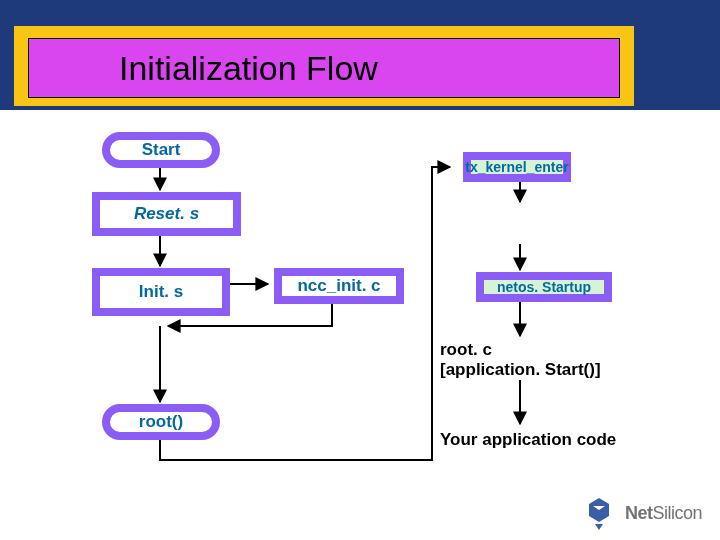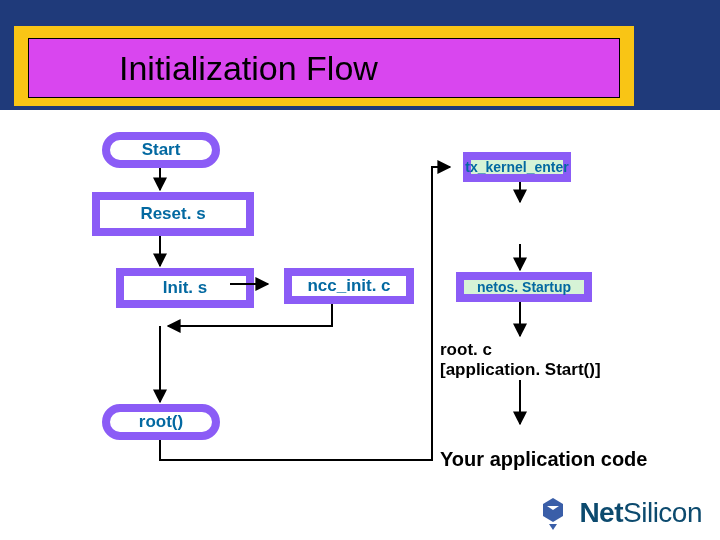--- a/index.html
+++ b/index.html
@@ -85,72 +85,72 @@
   .logo {
     position: absolute;
     right: 18px;
     bottom: 10px;
     display: flex;
     align-items: center;
     gap: 6px;
     font-family: Arial, sans-serif;
   }
   .logo-text {
-    font-size: 28px;
+    font-size: 18px;
     font-weight: bold;
-    color: #0c4a6e;
+    color: #737373;
     letter-spacing: -0.5px;
   }
   .logo-text .thin { font-weight: normal; }
   .logo-mark svg { display:block; }
 </style>
 </head>
 <body>
 
 <div class="slide">
 
   <div class="header-blue"></div>
   <div class="header-yellow"></div>
   <div class="title-box">
     <span class="title-text">Initialization Flow</span>
   </div>
 
   <div class="node rounded mid" style="left:102px; top:132px; width:118px; height:36px;">
     <span>Start</span>
   </div>
 
-  <div class="node mid" style="left:92px; top:192px; width:162px; height:44px;">
+  <div class="node mid" style="left:92px; top:192px; width:149px; height:44px;font-style:italic;">
     <span>Reset. s</span>
   </div>
 
-  <div class="node mid" style="left:92px; top:268px; width:138px; height:40px;margin-left:24px;">
+  <div class="node mid" style="left:92px; top:268px; width:138px; height:48px;">
     <span>Init. s</span>
   </div>
 
   <div class="node rounded mid" style="left:102px; top:404px; width:118px; height:36px;">
     <span>root()</span>
   </div>
 
-  <div class="node mid" style="left:284px; top:268px; width:130px; height:36px;">
+  <div class="node mid" style="left:274px; top:268px; width:130px; height:36px;">
     <span>ncc_init. c</span>
   </div>
 
   <div class="node green small" style="left:452px; top:152px; width:108px; height:30px;margin-left:11px;">
     <span>tx_kernel_enter</span>
   </div>
 
 
-  <div class="node green small" style="left:456px; top:272px; width:136px; height:30px;">
+  <div class="node green small" style="left:476px; top:272px; width:136px; height:30px;">
     <span>netos. Startup</span>
   </div>
 
   <div class="caption" style="left:440px; top:340px; width:190px; font-size:17px; white-space:pre;">root. c
 [application. Start()]</div>
 
-  <div class="caption" style="left:440px; top:448px; width:220px; font-size:20px;">Your application code</div>
+  <div class="caption" style="left:440px; top:430px; width:220px; font-size:17px;">Your application code</div>
 
   <svg class="arrows">
     <defs>
       <marker id="ah" viewBox="0 0 10 10" refX="9" refY="5" markerWidth="7" markerHeight="7" orient="auto-start-reverse">
         <path d="M 0 0 L 10 5 L 0 10 z" fill="#000"></path>
       </marker>
     </defs>
 
     <line x1="160" y1="168" x2="160" y2="190" stroke="#000" stroke-width="2" marker-end="url(#ah)"></line>
 

